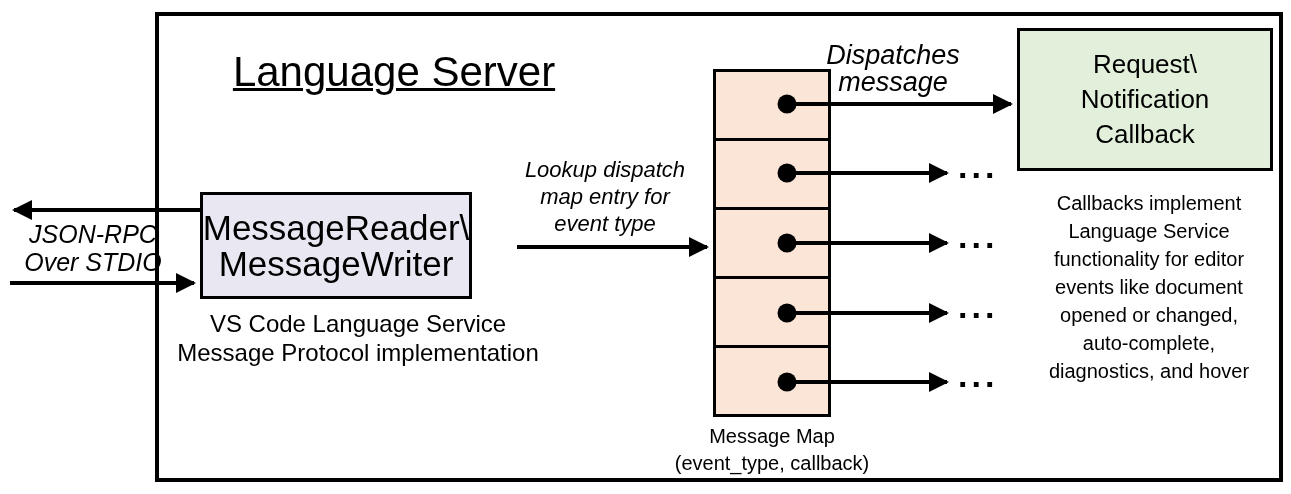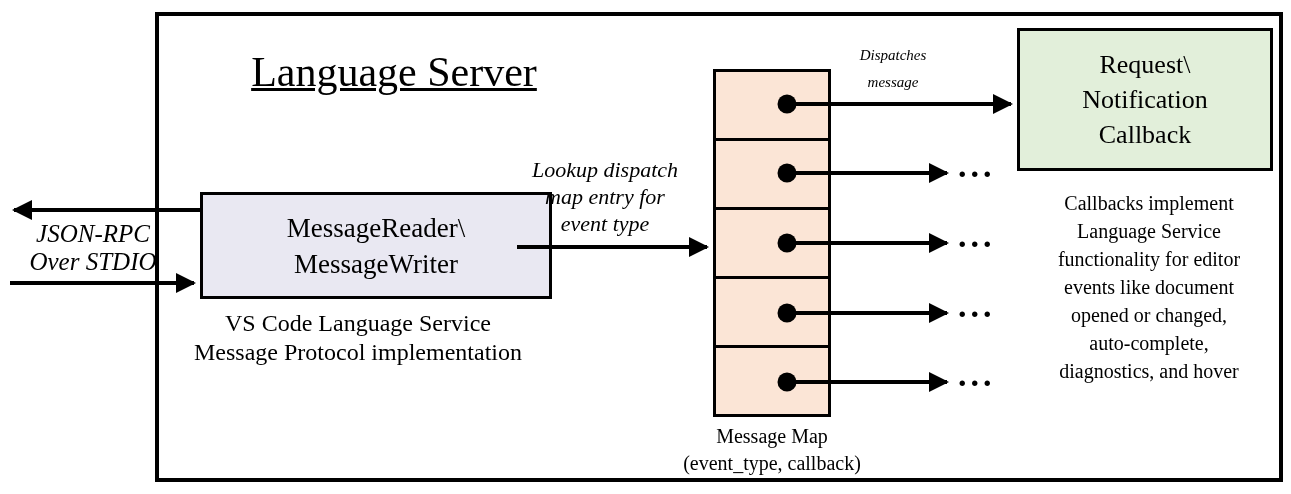--- a/index.html
+++ b/index.html
@@ -6,21 +6,21 @@
     --line: #000000;
     --reader-fill: #e9e8f2;
     --map-fill: #fbe5d6;
     --callback-fill: #e2efda;
   }
   html,body{margin:0;padding:0;background:#ffffff;}
   #stage{
     position:relative;
     width:1291px;height:494px;
     background:#ffffff;
-    font-family:Liberation Serif, serif;
+    font-family:Liberation Sans, sans-serif;
     color:#000;
     overflow:hidden;
   }
   .abs{position:absolute;}
   .ml{white-space:pre-line;}
   .center{text-align:center;}
   .italic{font-style:italic;}
 
   #outer-box{
     left:155px;top:12px;width:1128px;height:470px;
@@ -30,26 +30,26 @@
   #diagram-title{
     left:224px;top:48px;width:340px;
     font-size:42px;line-height:48px;
     text-align:center;
     text-decoration:underline;
     text-decoration-thickness:3px;
   }
 
   
   #reader-box{
-    left:200px;top:192px;width:352px;height:107px;
+    left:200px;top:192px;width:272px;height:107px;
     box-sizing:border-box;
     background:var(--reader-fill);
     border:3px solid var(--line);
     display:flex;align-items:center;justify-content:center;
-    font-size:27px;line-height:36px;
+    font-size:35px;line-height:36px;
     text-align:center;
   }
   #reader-caption{
     left:158px;top:309px;width:400px;
     font-size:24px;line-height:29px;
   }
 
   
   #stdio-label{
     left:8px;top:220px;width:170px;
@@ -73,21 +73,21 @@
   .map-cell{flex:1;box-sizing:border-box;}
   .map-cell + .map-cell{border-top:3px solid var(--line);}
   #dispatch-caption{
     left:651px;top:423px;width:242px;
     font-size:20px;line-height:27px;
   }
 
   
   #dispatches-label{
     left:812px;top:42px;width:162px;
-    font-size:15px;line-height:27px;
+    font-size:27px;line-height:27px;
   }
 
   
   #callback-box{
     left:1017px;top:28px;width:256px;height:143px;
     box-sizing:border-box;
     background:var(--callback-fill);
     border:3px solid var(--line);
     display:flex;align-items:center;justify-content:center;
     font-size:26px;line-height:35px;

